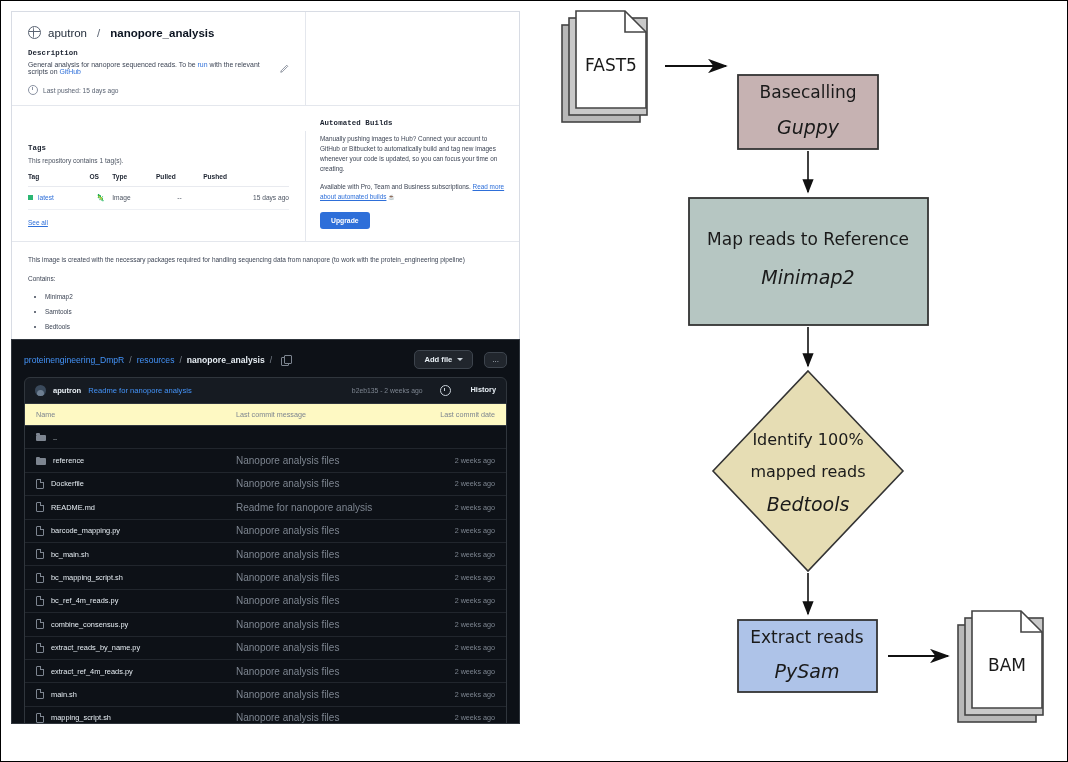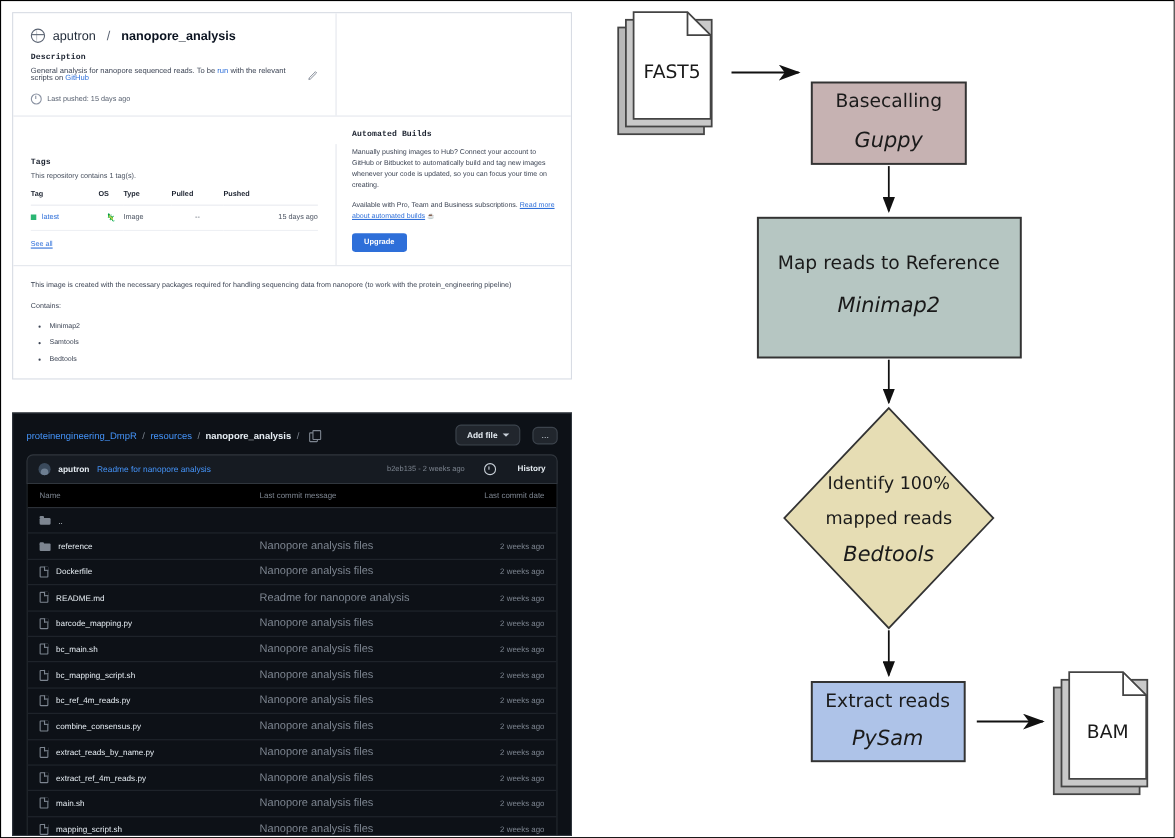--- a/index.html
+++ b/index.html
@@ -82,21 +82,21 @@
   .ov-head{display:flex;align-items:center;gap:5px;margin-bottom:9px;}
   .ov-title{font-size:7.6px;font-weight:bold;color:#1c2330;}
   .info-ico{width:8px;height:8px;border-radius:50%;background:#2e6fd9;color:#fff;font-size:6px;
     display:flex;align-items:center;justify-content:center;font-weight:bold;flex:0 0 auto;}
   .ov-p{font-size:6.5px;color:#3c4454;line-height:1.6;margin:0 0 9px 0;}
   .ov-list{margin:0;padding-left:17px;}
   .ov-list li{font-size:6.4px;color:#3c4454;margin-bottom:8px;}
 
   
   .gh-panel{
-    position:absolute;left:11px;top:375px;width:509px;height:385px;
+    position:absolute;left:11px;top:339px;width:509px;height:385px;
     background:#0d1117;border:1px solid #30363d;box-sizing:border-box;overflow:hidden;
   }
   .gh-head{display:flex;align-items:center;padding:10px 12px 8px 12px;gap:5px;}
   .crumb-a{font-size:8.6px;color:#4493f8;cursor:pointer;}
   .crumb-cur{font-size:8.6px;color:#e6edf3;font-weight:bold;}
   .crumb-sep{font-size:8.6px;color:#7d8590;}
   .copy-ico{width:9px;height:9px;position:relative;margin-left:4px;flex:0 0 auto;}
   .copy-ico:before{content:"";position:absolute;left:0;top:2px;width:6px;height:7px;border:1px solid #7d8590;border-radius:1px;}
   .copy-ico:after{content:"";position:absolute;left:3px;top:0;width:6px;height:7px;border:1px solid #7d8590;border-radius:1px;background:#0d1117;}
   .gh-head-sp{flex:1;}
@@ -119,21 +119,21 @@
   .commit-user{font-size:7.6px;color:#e6edf3;font-weight:bold;}
   .commit-msg{font-size:7.6px;color:#4493f8;cursor:pointer;}
   .cb-sp{flex:1;}
   .commit-meta{font-size:6.8px;color:#7d8590;}
   .hist-wrap{display:flex;align-items:flex-start;gap:20px;margin-left:10px;cursor:pointer;}
   .hist-ico{width:9px;height:9px;border-radius:50%;border:1px solid #c9d1d9;position:relative;flex:0 0 auto;}
   .hist-ico:after{content:"";position:absolute;left:3.5px;top:1.5px;width:0.9px;height:3px;background:#c9d1d9;}
   .hist-txt{font-size:7.4px;color:#e6edf3;font-weight:bold;}
 
   .files{margin:0 12px;border:1px solid #30363d;border-top:none;border-radius:0 0 6px 6px;overflow:hidden;}
-  .f-head{display:flex;padding:6px 11px;background:#000000;border-bottom:1px solid #30363d;}
+  .f-head{display:flex;padding:6px 11px;background:#fef9c3;border-bottom:1px solid #30363d;}
   .f-head span{font-size:7.2px;color:#7d8590;}
   .f-row{display:flex;align-items:center;padding:0 11px;height:22.4px;border-bottom:1px solid #21262d;}
   .f-row:last-child{border-bottom:none;}
   .col-name{flex:0 0 200px;display:flex;align-items:center;gap:7px;}
   .col-msg{flex:1;}
   .col-date{flex:0 0 70px;text-align:right;}
   .f-name{font-size:7.4px;color:#e6edf3;cursor:pointer;}
   .f-msg{font-size:10px;color:#7d8590;}
   .f-date{font-size:7.2px;color:#7d8590;}
   .ic-folder{width:10px;height:8px;flex:0 0 auto;position:relative;}

